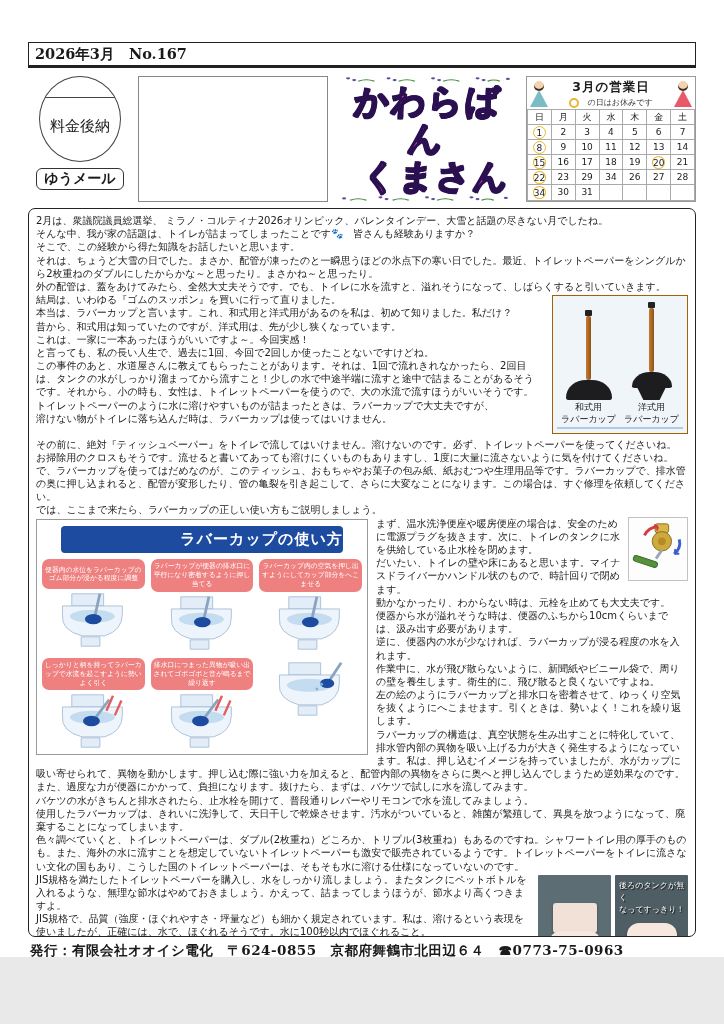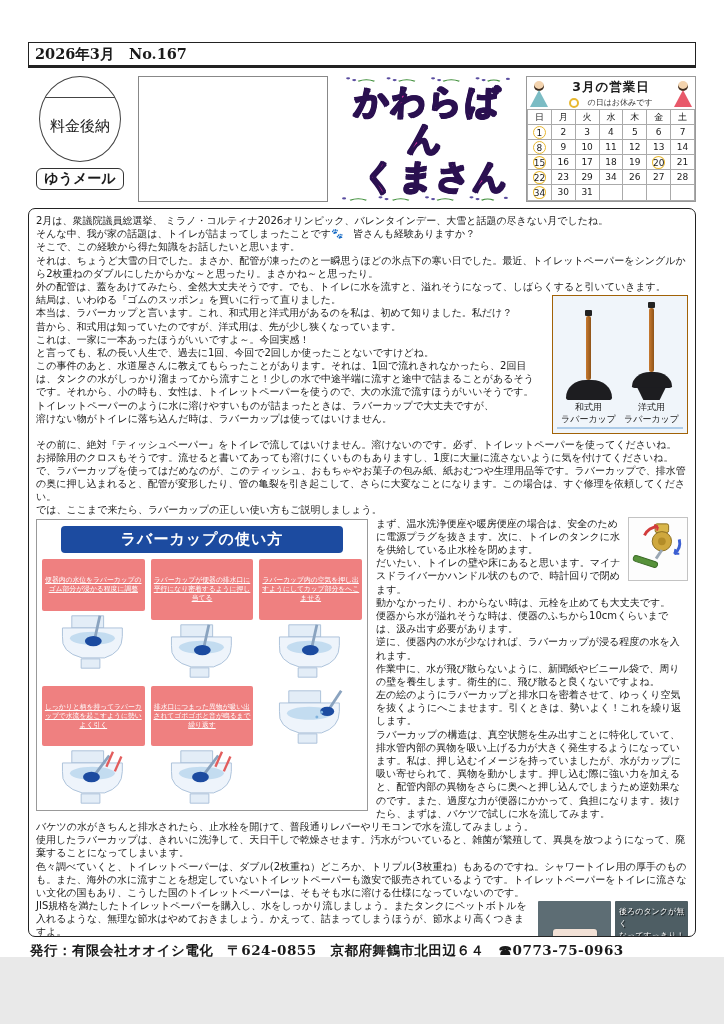--- a/index.html
+++ b/index.html
@@ -72,27 +72,27 @@
   .p-handle { width:5px; height:64px; background:linear-gradient(90deg,#c87a30,#8f5418); border-radius:2px; position:relative; }
   .p-handle::before { content:""; position:absolute; top:-6px; left:-1px; width:7px; height:6px; background:#222; border-radius:1px; }
   .cup-washiki { width:46px; height:20px; background:#1d1d20; border-radius:23px 23px 4px 4px / 20px 20px 3px 3px; }
   .cup-yoshiki { width:40px; height:16px; background:#1d1d20; border-radius:20px 20px 3px 3px / 16px 16px 2px 2px; }
   .cup-ext { width:40px; height:13px; background:#1d1d20; clip-path:polygon(14% 0,86% 0,70% 100%,30% 100%); margin-top:-1px; }
   .plabel { font-size:9px; text-align:center; white-space:pre-line; line-height:1.3; border-bottom:2px solid #aecce8; padding-bottom:1px; color:#222; }
   
   .usage-box { float:left; width:332px; margin:2px 8px 3px 0; border:1px solid #999; background:#fff; padding:5px 5px 4px; }
   .usage-title {
     width:88%; margin:1px auto 6px; background:#1c4ba0; color:#fff; font-weight:bold;
-    font-size:15px; text-align:center; padding:4px 0; border-radius:4px; letter-spacing:1px;
+    font-size:15px; text-align:right; padding:4px 0; border-radius:4px; letter-spacing:1px;
   }
   .usage-grid { display:grid; grid-template-columns:1fr 1fr 1fr; gap:6px; }
   .panel { display:flex; flex-direction:column; }
   .plabel2 {
     background:#ef8080; color:#fff; font-size:6.8px; line-height:1.3; text-align:center;
-    border-radius:2px; padding:17px 2px; min-height:30px; display:flex; align-items:center; justify-content:center;text-decoration:underline;
+    border-radius:7px; padding:3px 2px; min-height:30px; display:flex; align-items:center; justify-content:center;
   }
   .part { height:58px; margin-top:2px; }
   .part svg { width:100%; height:100%; }
   
   .valve-figure { float:right; width:60px; height:64px; border:1px solid #c3c3c3; background:#fdfdfd; margin:0 0 4px 5px; }
   .valve-figure svg { width:100%; height:100%; }
   
   .photo-box { float:right; width:150px; margin:2px 0 2px 6px; display:flex; gap:4px; }
   .photo { width:73px; height:128px; position:relative; overflow:hidden; border-radius:1px; }
   .photo .wall { position:absolute; inset:0; }

